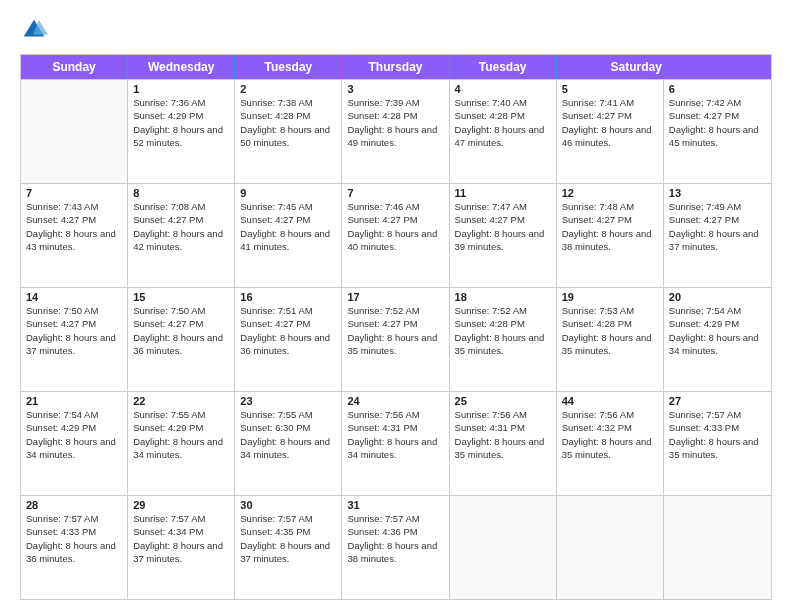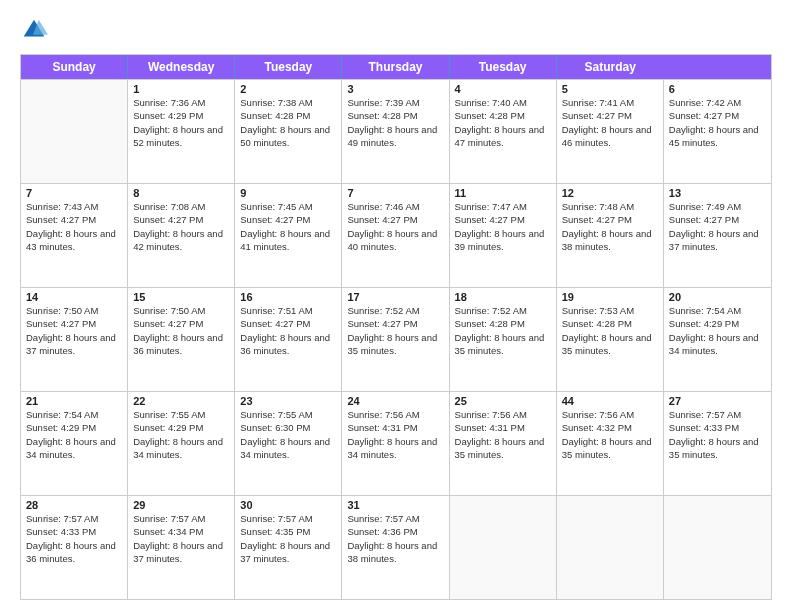--- a/index.html
+++ b/index.html
@@ -71,21 +71,21 @@
       background: #8b5cf6;
     }
     .cal-header-cell {
       color: #fff;
       font-size: 12px;
       font-weight: bold;
       text-align: center;
       padding: 5px 2px;
       border-right: 1px solid #4a8fd0;
     }
-    .cal-header-cell:last-child { border-right: none; }
+    .cal-header-cell:last-child { border-right: none; text-align: right; }
     .cal-body {
       flex: 1;
       display: flex;
       flex-direction: column;
     }
     .cal-row {
       display: grid;
       grid-template-columns: repeat(7, 1fr);
       flex: 1;
       border-top: 1px solid #ccc;

